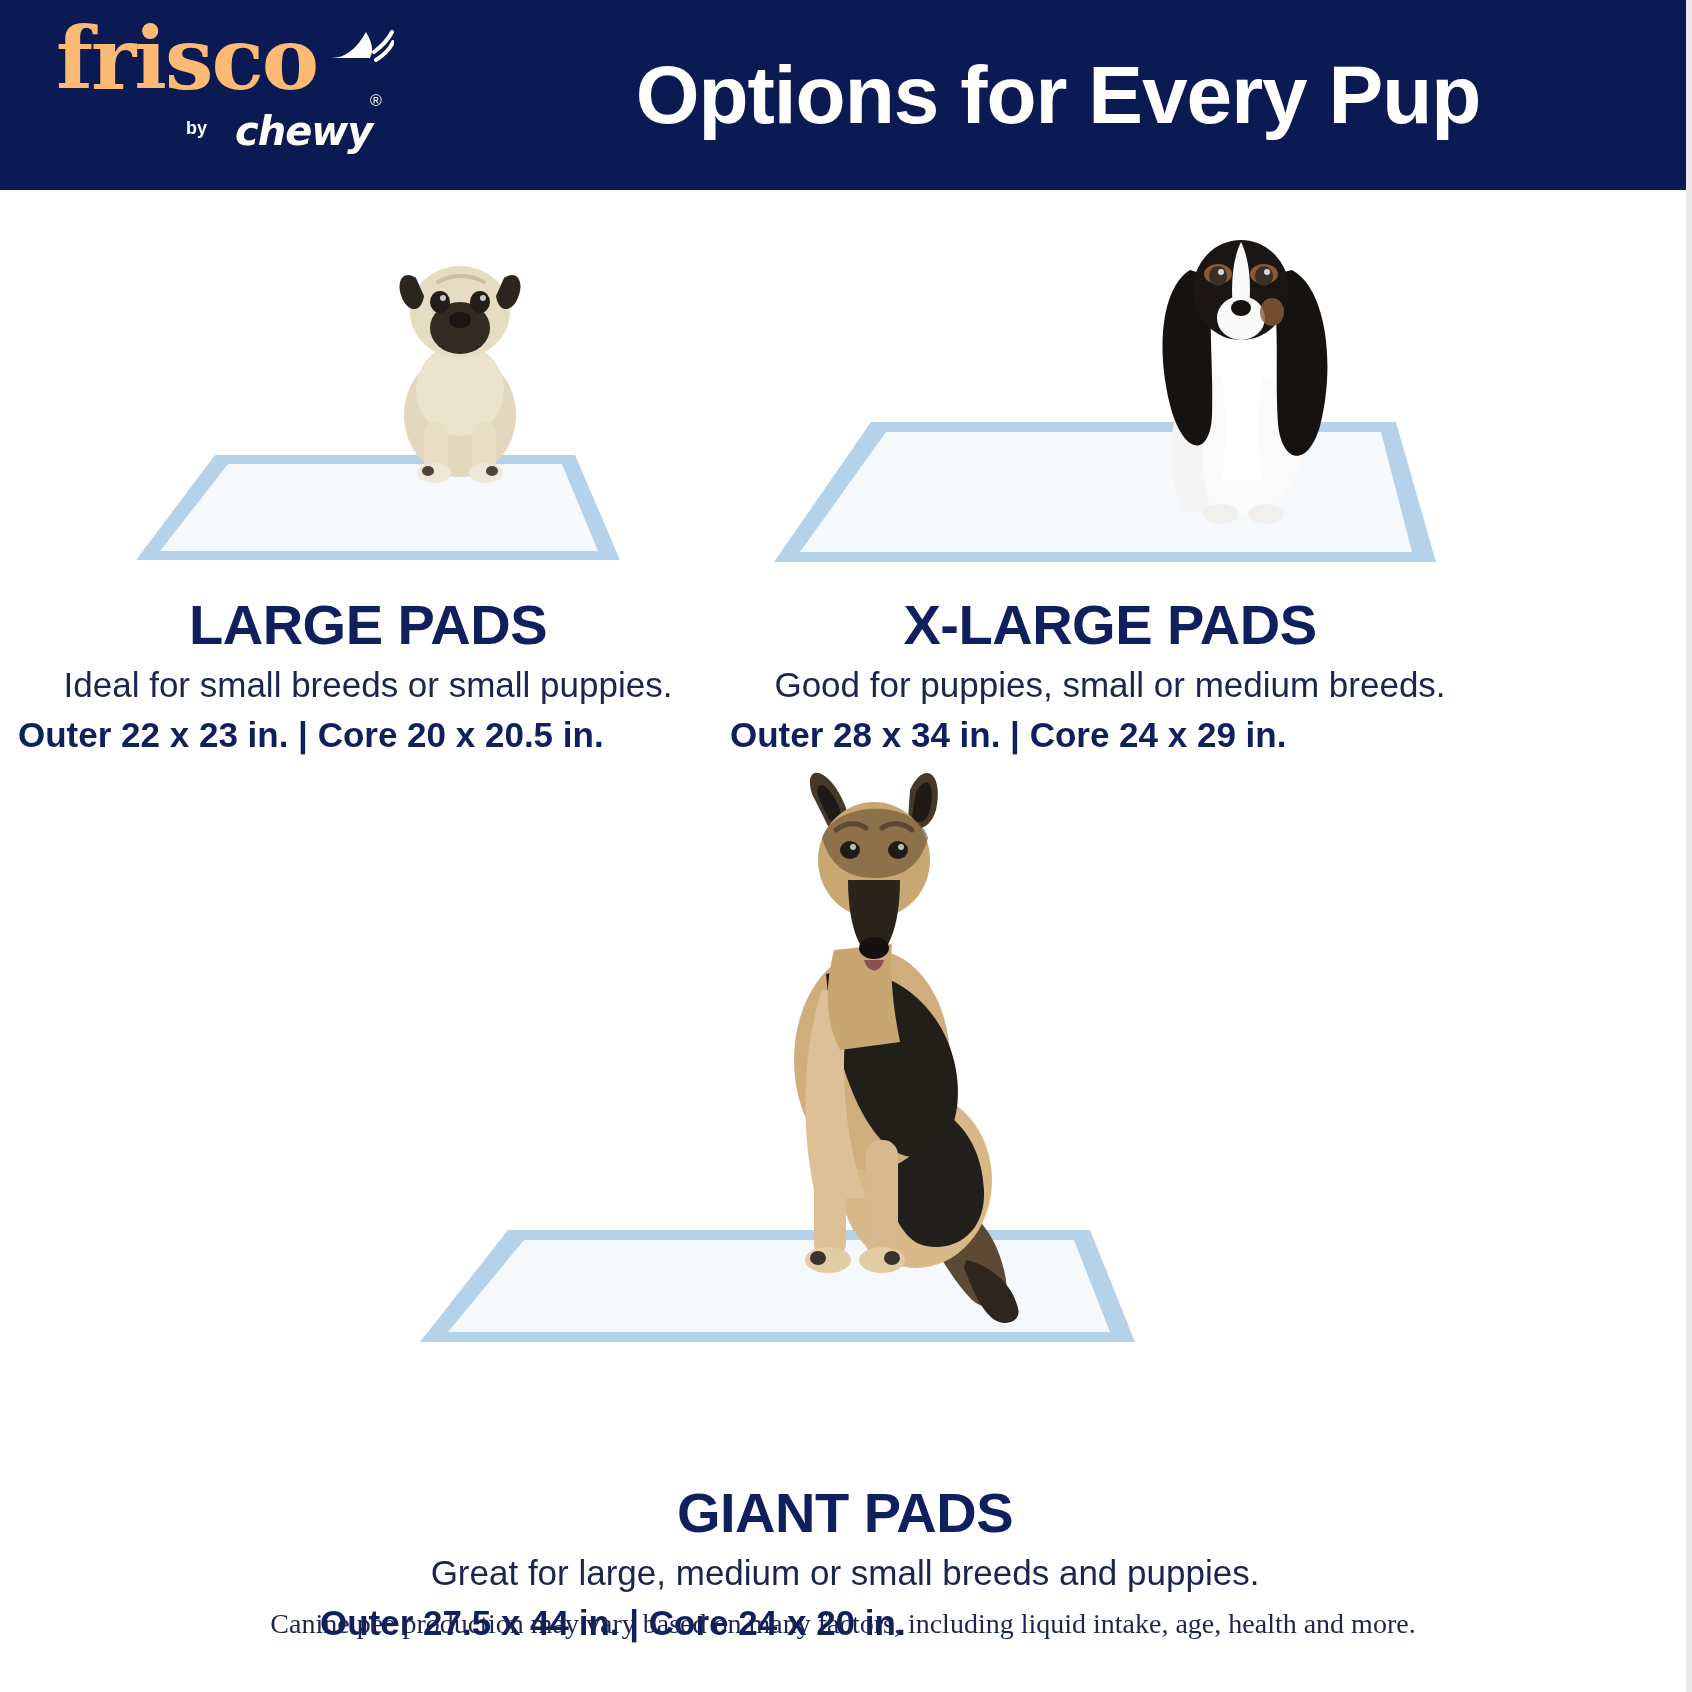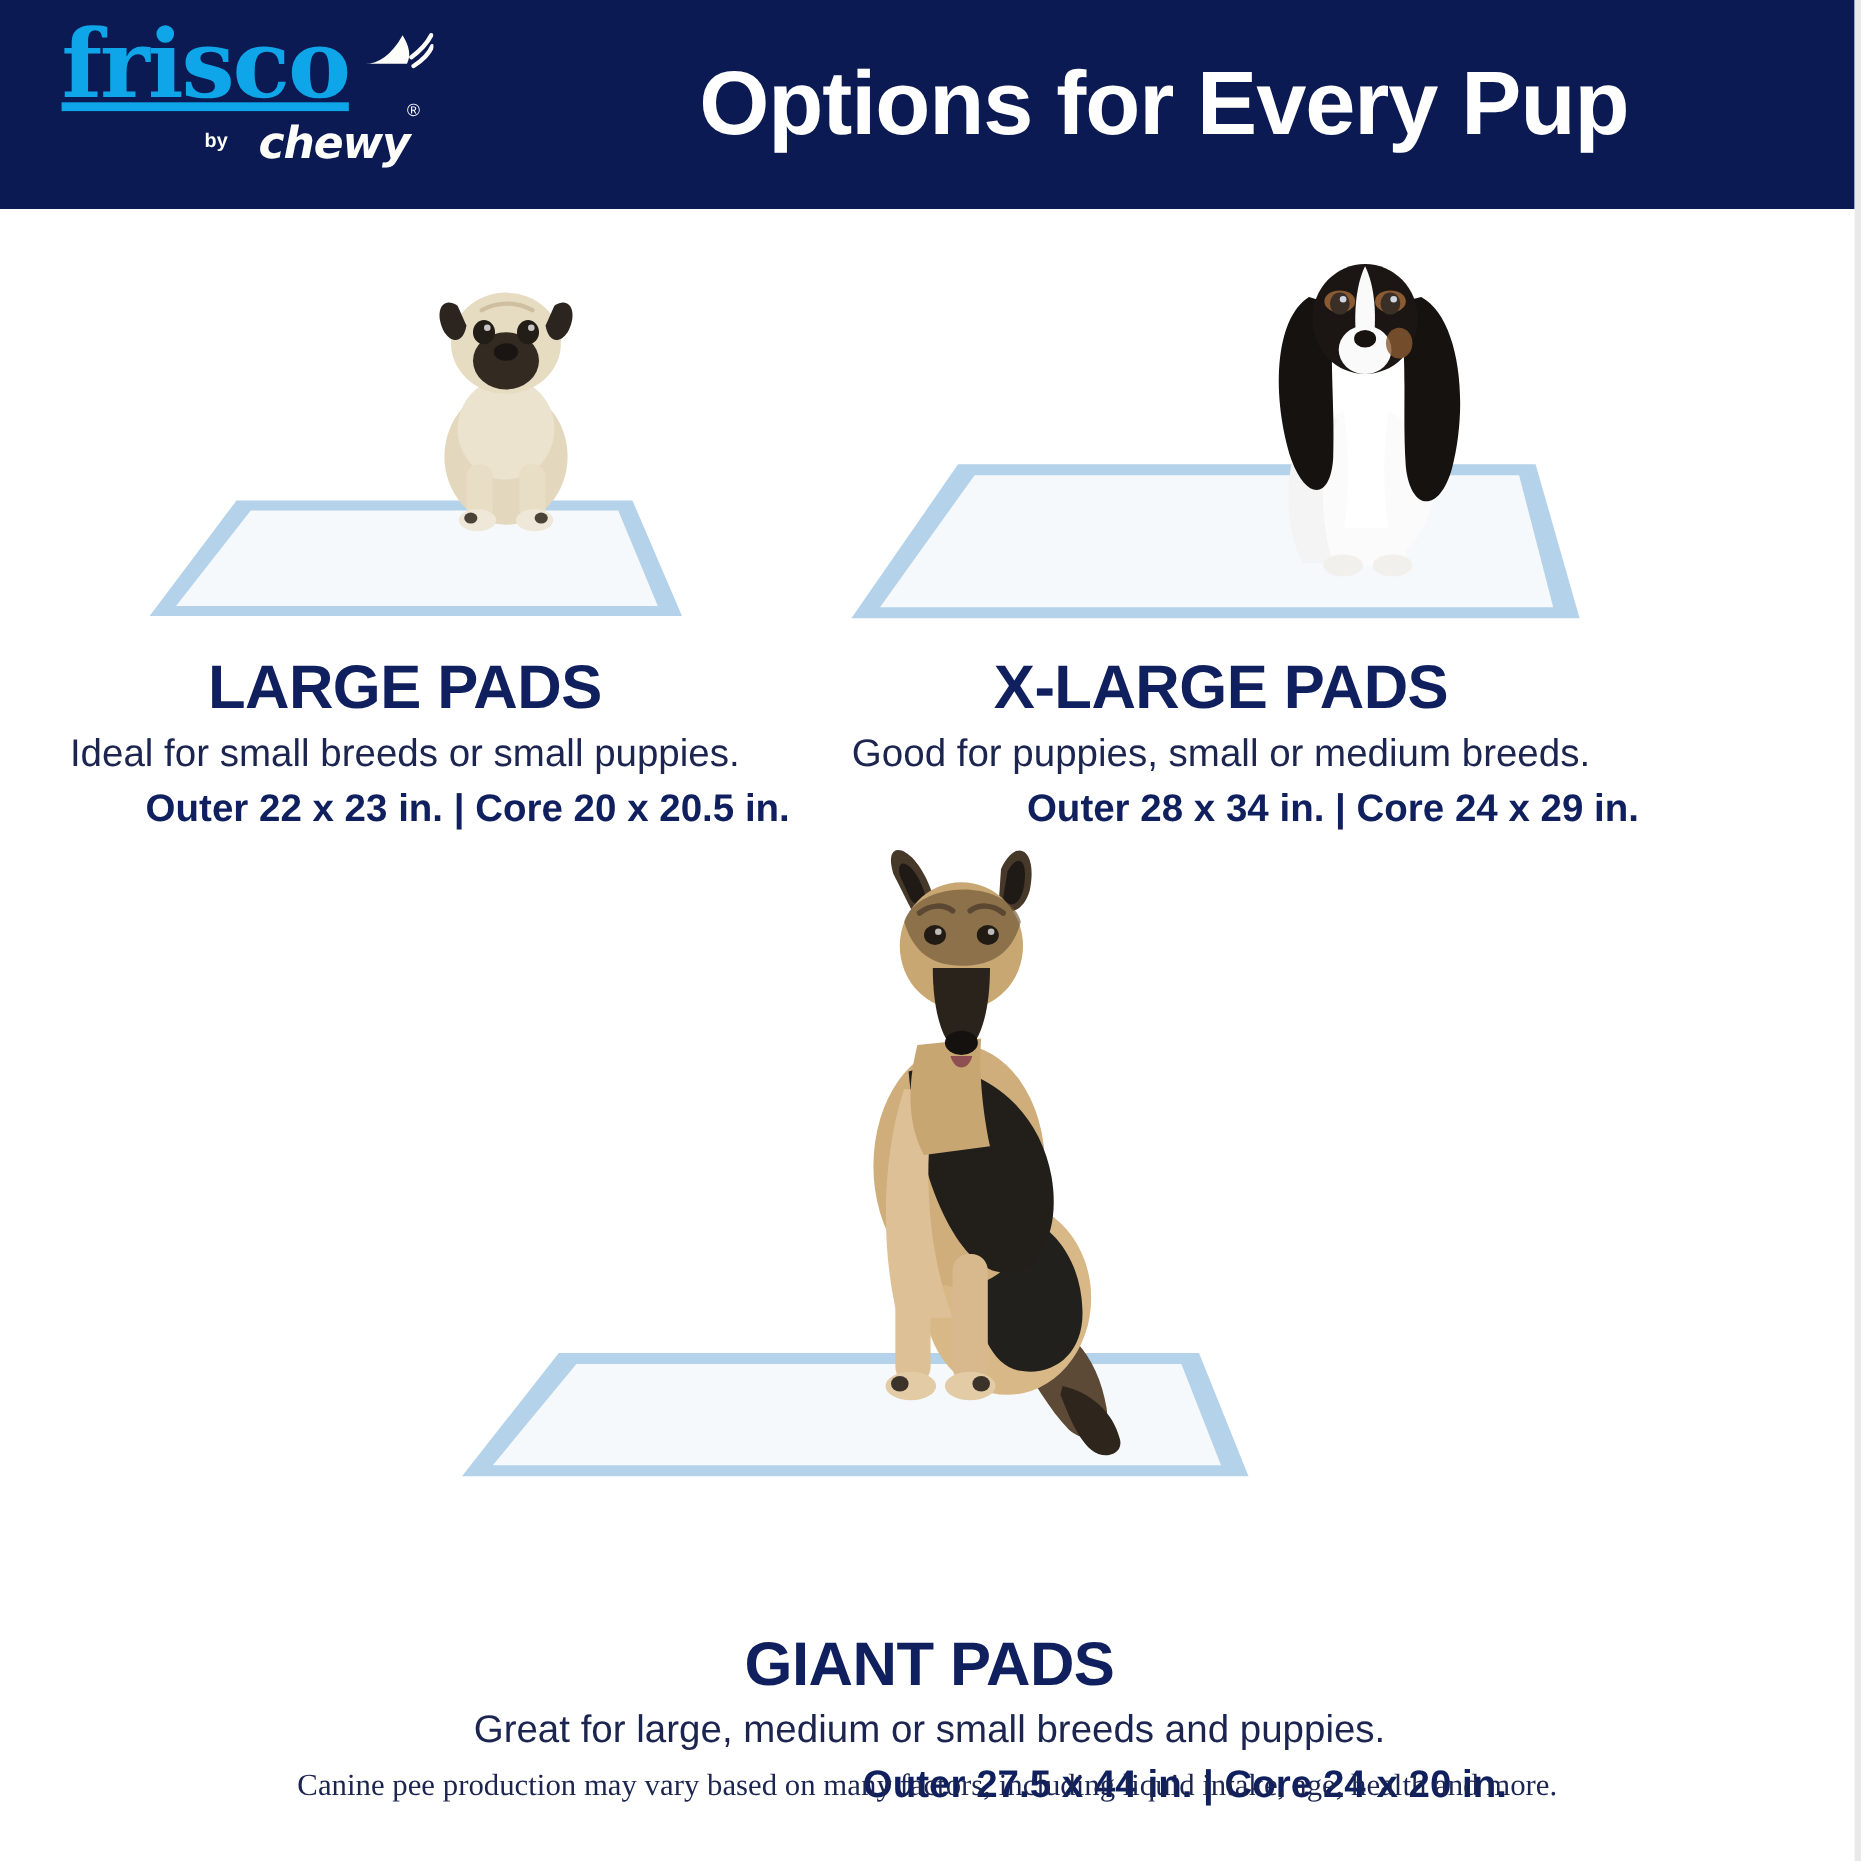--- a/index.html
+++ b/index.html
@@ -31,24 +31,23 @@
     position: relative;
     flex: 0 0 470px;
   }
   .logo-word {
     position: absolute;
     left: 56px;
     top: 16px;
     font-family: "DejaVu Serif", serif;
     font-size: 86px;
     font-weight: 700;
-    color: #0ea5e9;
+    color: #fdba74;
     letter-spacing: -2px;
     line-height: 1;
-    text-decoration: underline;
   }
   .logo-swoosh {
     position: absolute;
     left: 330px;
     top: 28px;
     width: 64px;
     height: 36px;
   }
   .logo-reg {
     position: absolute;
@@ -118,21 +117,21 @@
     color: #1c2550;
     text-align: center;
     line-height: 1.25;
     margin-top: 8px;
     font-family: "Liberation Sans", sans-serif;
   }
   .dims {
     font-size: 35px;
     font-weight: 700;
     color: #10205e;
-    text-align: right;
+    text-align: left;
     line-height: 1.25;
     margin-top: 6px;
     font-family: "Liberation Sans", sans-serif;
   }
   .footnote {
     position: absolute;
     left: 0;
     top: 1608px;
     width: 1686px;
     text-align: center;

